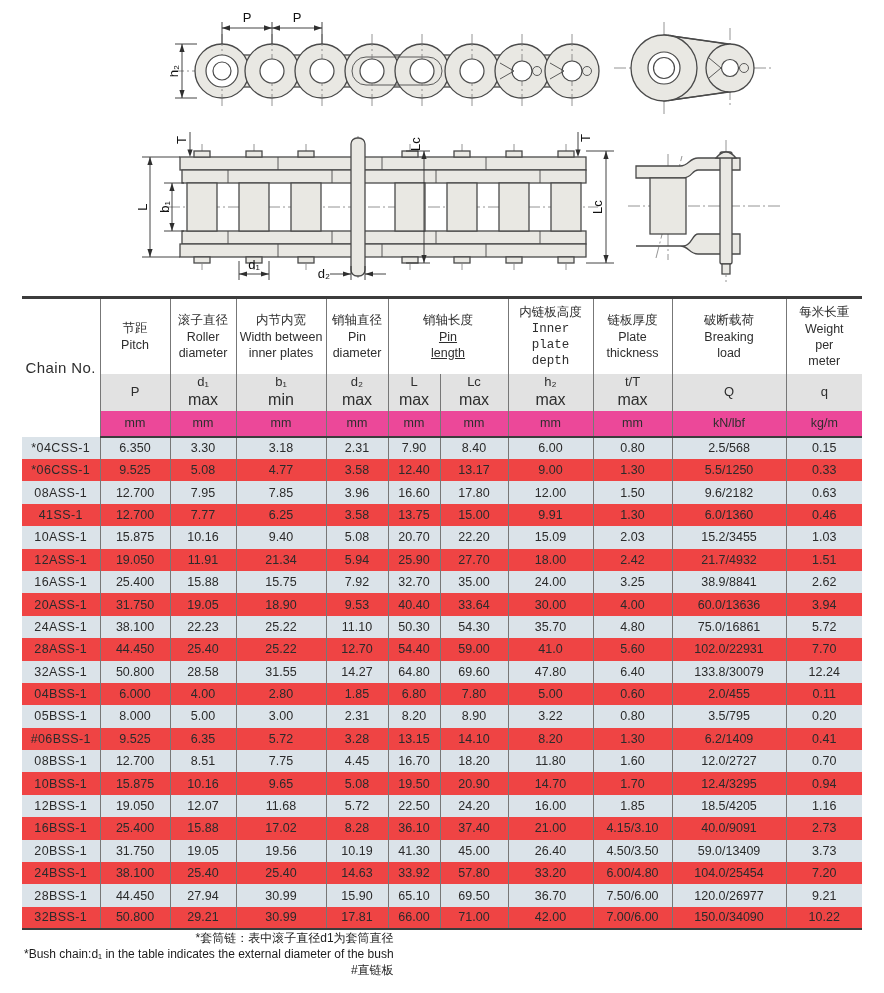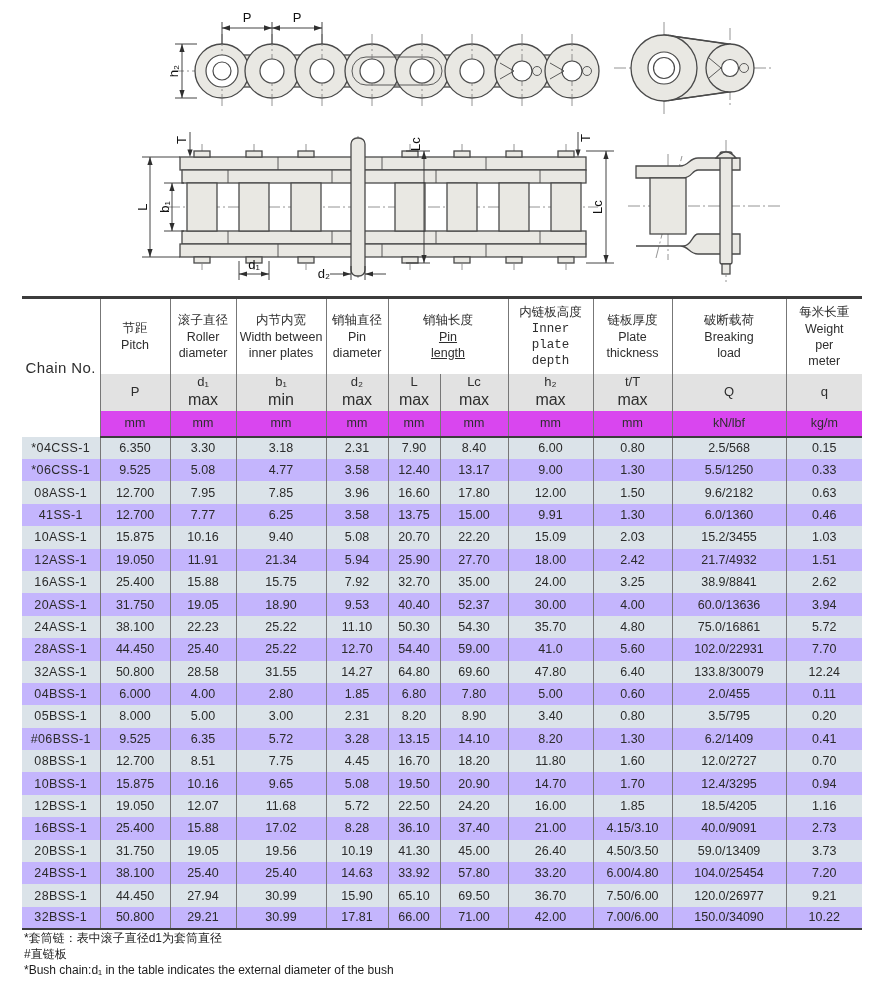--- a/index.html
+++ b/index.html
@@ -21,29 +21,29 @@
   .spec th,.spec td{font-weight:normal;text-align:center;vertical-align:middle;
     border-right:1px solid #777;padding:0;font-size:12.5px;line-height:1.28;}
   .spec .no-r{border-right:none;margin-left:46px;}
   tr.hdr{height:76px;background:#ffffff;}
   tr.hdr .cn{display:block;}
   tr.hdr .en{display:block;margin:1px auto 0;}
   .en.w44{max-width:44px;font-family:Liberation Mono, monospace;} .en.w50{max-width:50px;text-decoration:underline;} .en.w52{max-width:52px;} .en.w70{max-width:70px;}
   tr.sym{height:34px;background:#e2e2e2;}
   tr.sym .s{display:block;font-size:13px;}
   tr.sym .m{display:block;font-size:16px;}
-  tr.units{height:26px;background:#d946ef;}
+  tr.units{height:26px;background:#ec4899;}
   tr.units th{border-bottom:2.5px solid #3c3c3c;}
-  tbody tr{height:22.4px;background:#c4b5fd;}
+  tbody tr{height:22.4px;background:#ef4444;}
   tbody tr:nth-child(odd){background:#dbe3e9;}
   tbody td{font-size:12.5px;color:#2b2b2b;}
   td.c-no,th.chain{letter-spacing:0.4px;}
   th.chain{font-size:15px;}
 
-  .footnotes{position:absolute;left:24px;top:930px;font-size:12px;line-height:16px;color:#1c1c1c;}
+  .footnotes{position:absolute;left:24px;top:930px;font-size:12px;line-height:16px;color:#1c1c1c;text-align:right;}
 </style>
 </head>
 <body>
 
 <div class="drawing" style="left:170px;top:8px;width:430px;height:112px;">
   <svg width="430" height="112" viewBox="0 0 430 112">
     <line class="cl" x1="2" y1="63" x2="428" y2="63"></line>
     <rect class="fill" x="52" y="47" width="350" height="32"></rect>
     <g>
       <circle class="fill" cx="52" cy="63" r="27"></circle>
@@ -466,21 +466,21 @@
         <td>38.9/8841</td>
         <td class="no-r">2.62</td>
       </tr>
       <tr>
         <td class="c-no">20ASS-1</td>
         <td>31.750</td>
         <td>19.05</td>
         <td>18.90</td>
         <td>9.53</td>
         <td>40.40</td>
-        <td>52.37</td>
+        <td>33.64</td>
         <td>30.00</td>
         <td>4.00</td>
         <td>60.0/13636</td>
         <td class="no-r">3.94</td>
       </tr>
       <tr>
         <td class="c-no">24ASS-1</td>
         <td>38.100</td>
         <td>22.23</td>
         <td>25.22</td>
@@ -532,21 +532,21 @@
         <td class="no-r">0.11</td>
       </tr>
       <tr>
         <td class="c-no">05BSS-1</td>
         <td>8.000</td>
         <td>5.00</td>
         <td>3.00</td>
         <td>2.31</td>
         <td>8.20</td>
         <td>8.90</td>
-        <td>3.40</td>
+        <td>3.22</td>
         <td>0.80</td>
         <td>3.5/795</td>
         <td class="no-r">0.20</td>
       </tr>
       <tr>
         <td class="c-no">#06BSS-1</td>
         <td>9.525</td>
         <td>6.35</td>
         <td>5.72</td>
         <td>3.28</td>
@@ -659,15 +659,15 @@
         <td>42.00</td>
         <td>7.00/6.00</td>
         <td>150.0/34090</td>
         <td class="no-r">10.22</td>
       </tr>
     </tbody>
 </table>
 
 <div class="footnotes">
   <div>*套筒链：表中滚子直径d1为套筒直径</div>
+  <div>*Bush chain:d₁ in the table indicates the external diameter of the bush</div>
   <div>#直链板</div>
-  <div>*Bush chain:d₁ in the table indicates the external diameter of the bush</div>
 </div>
 
 </body></html>

